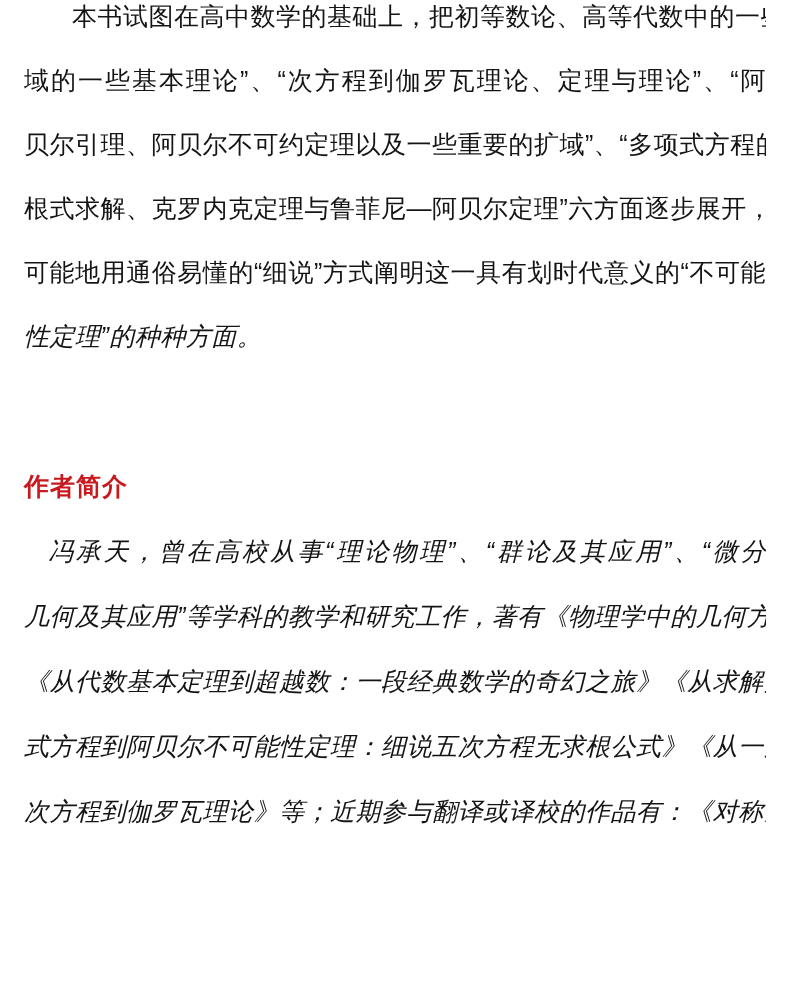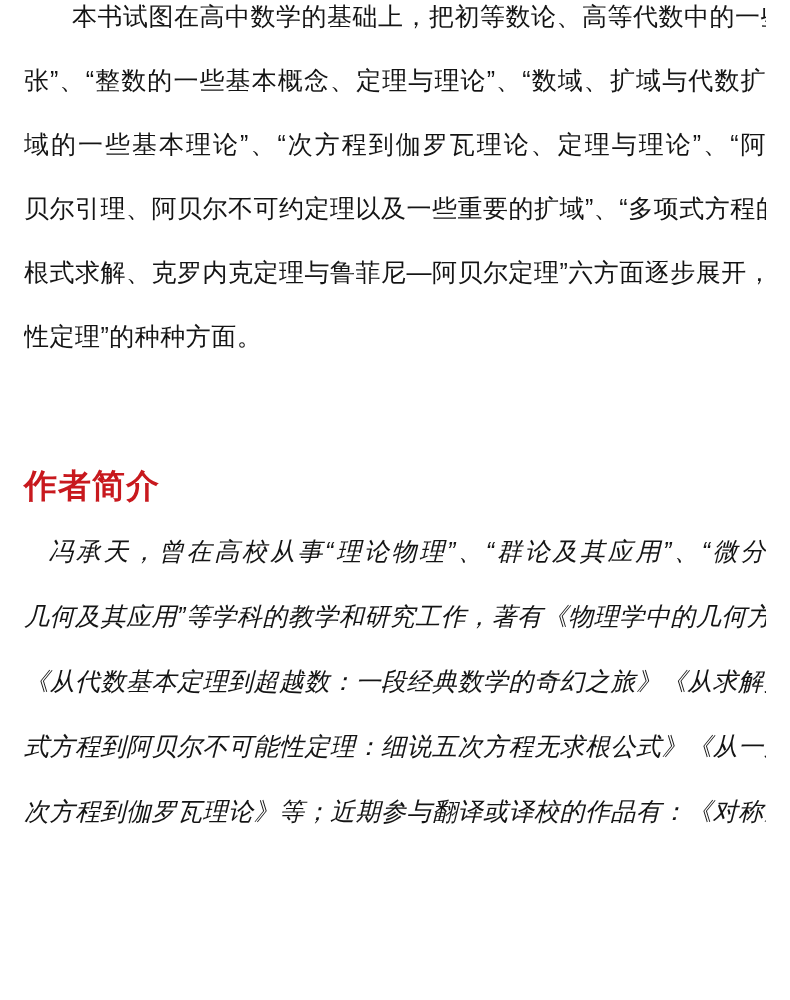--- a/index.html
+++ b/index.html
@@ -31,43 +31,44 @@
     color: #141414;
     letter-spacing: 0.5px;
   }
   .para1 { margin-top: -16px; }
   .para2 .tline { line-height: 65px; height: 65px; }
   .tline.indent-2 { padding-left: 48px; }
   .tline.indent-1 { padding-left: 24px; }
   .tline.para-end {
     text-align-last: left;
     text-align: center;
+    font-style: italic;
   }
   .section-heading {
     margin-top: 96px;
-    font-size: 33px;
+    font-size: 25px;
     line-height: 44px;
     height: 44px;
     font-weight: bold;
     color: #c8191e;
     letter-spacing: 1px;
   }
   .para2 { margin-top: 11px; font-style: italic; }
 </style>
 </head>
 <body>
 
 <div class="page">
 
   <div class="para para1">
     <div class="tline indent-2">本书试图在高中数学的基础上，把初等数论、高等代数中的一些重</div>
-    <div class="tline">张”、“整数的一些基本概念、定理与理论”、“数域、扩域与代数扩</div>
     <div class="tline">域的一些基本理论”、“次方程到伽罗瓦理论、定理与理论”、“阿</div>
     <div class="tline">贝尔引理、阿贝尔不可约定理以及一些重要的扩域”、“多项式方程的</div>
     <div class="tline">根式求解、克罗内克定理与鲁菲尼—阿贝尔定理”六方面逐步展开，尽</div>
+    <div class="tline">可能地用通俗易懂的“细说”方式阐明这一具有划时代意义的“不可能</div>
     <div class="tline para-end">性定理”的种种方面。</div>
   </div>
 
   <h2 class="section-heading">作者简介</h2>
 
   <div class="para para2">
     <div class="tline indent-1">冯承天，曾在高校从事“理论物理”、“群论及其应用”、“微分</div>
     <div class="tline">几何及其应用”等学科的教学和研究工作，著有《物理学中的几何方法》</div>
     <div class="tline">《从代数基本定理到超越数：一段经典数学的奇幻之旅》《从求解多项</div>
     <div class="tline">式方程到阿贝尔不可能性定理：细说五次方程无求根公式》《从一元一</div>

